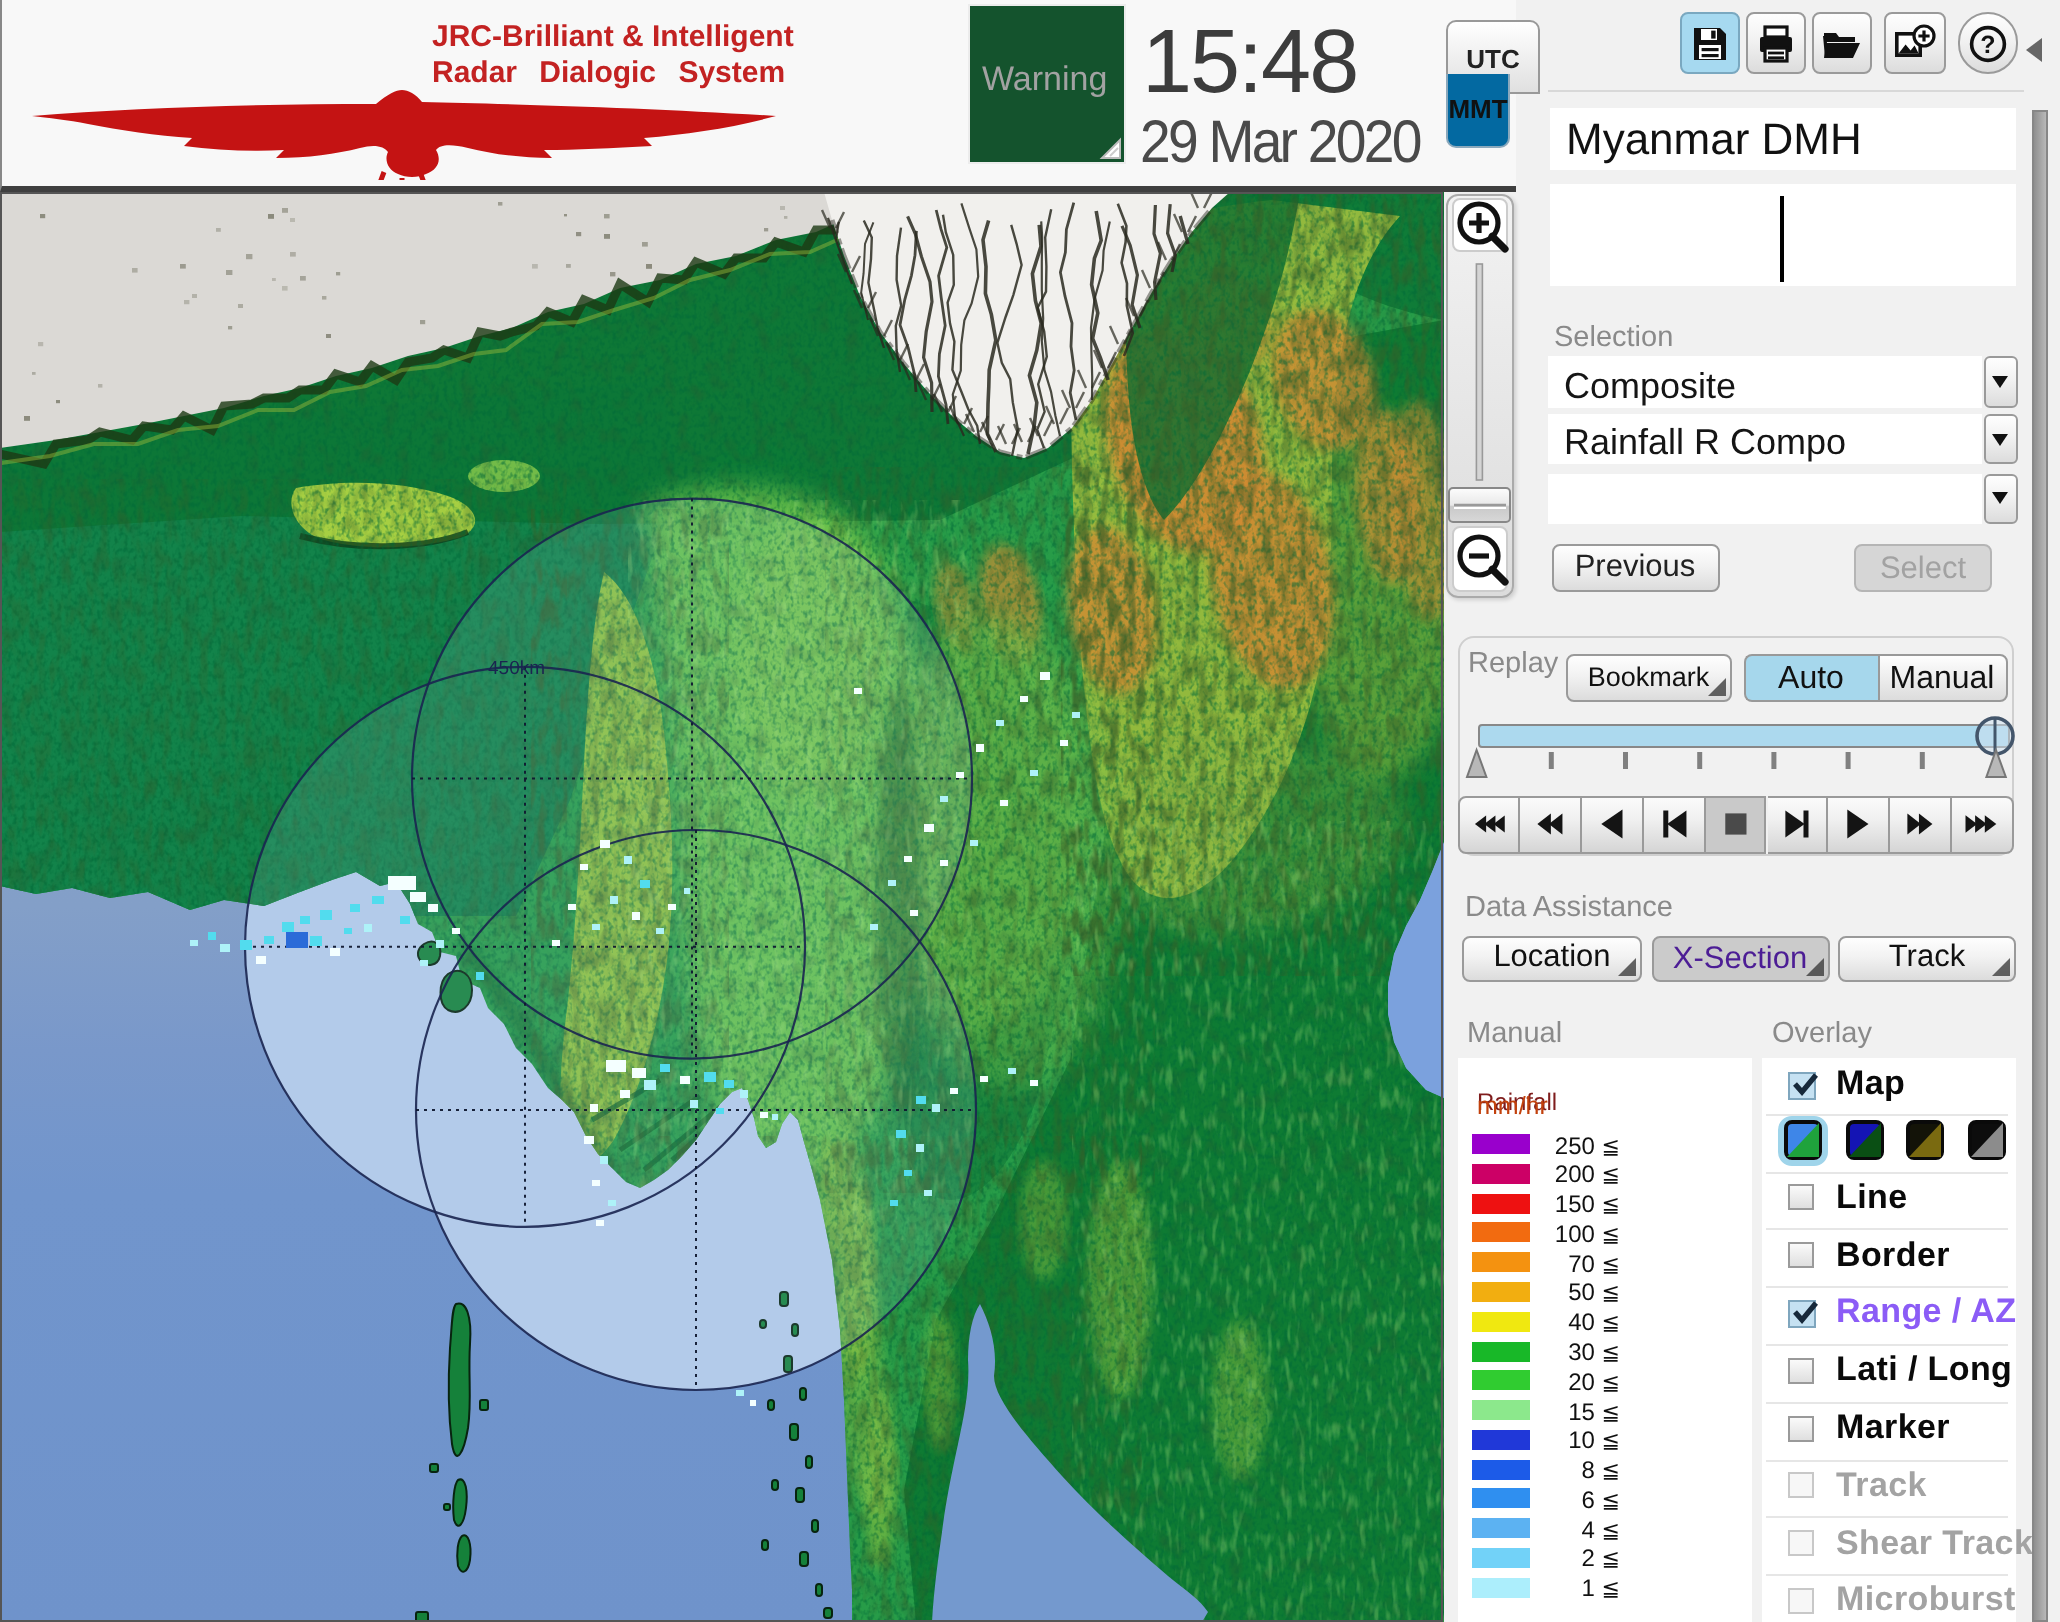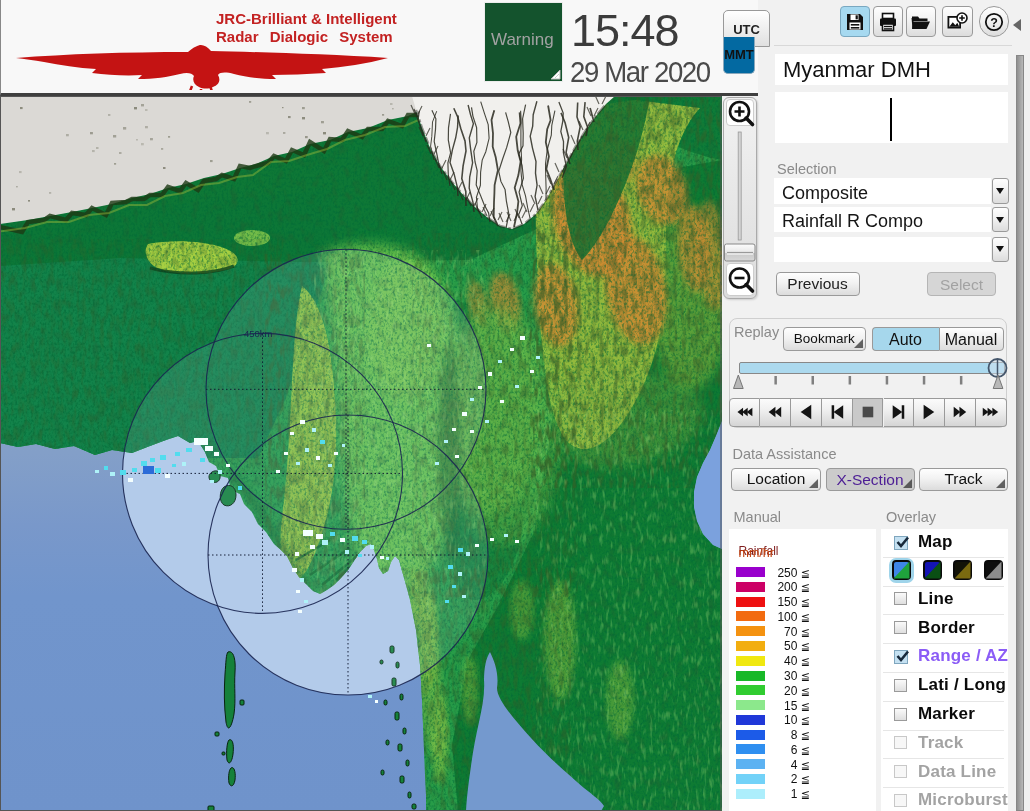--- a/index.html
+++ b/index.html
@@ -590,21 +590,21 @@
     <path d="M3.5,9 L7,13 L14,4.5" stroke="#17293b" stroke-width="2.6" fill="none"></path>
   </svg>
 <div style="position:absolute;left:918px;top:646.4px;font-size:17px;font-weight:bold;color:#8b5cf6;letter-spacing:0.2px">Range / AZ</div>
 <span style="position:absolute;left:894px;top:678.7px;width:13px;height:13px;background:linear-gradient(180deg,#fafafa,#dfdfdf);border:1.5px solid #9a9a9a;display:inline-block"></span>
 <div style="position:absolute;left:918px;top:675.2px;font-size:17px;font-weight:bold;color:#0a0a0a;letter-spacing:0.2px">Lati / Long</div>
 <span style="position:absolute;left:894px;top:707.5px;width:13px;height:13px;background:linear-gradient(180deg,#fafafa,#dfdfdf);border:1.5px solid #9a9a9a;display:inline-block"></span>
 <div style="position:absolute;left:918px;top:704px;font-size:17px;font-weight:bold;color:#0a0a0a;letter-spacing:0.2px">Marker</div>
 <span style="position:absolute;left:894px;top:736.3px;width:13px;height:13px;background:#f7f7f7;border:1.5px solid #c8c8c8;display:inline-block"></span>
 <div style="position:absolute;left:918px;top:732.8px;font-size:17px;font-weight:bold;color:#a3a3a3;letter-spacing:0.2px">Track</div>
 <span style="position:absolute;left:894px;top:765.1px;width:13px;height:13px;background:#f7f7f7;border:1.5px solid #c8c8c8;display:inline-block"></span>
-<div style="position:absolute;left:918px;top:761.6px;font-size:17px;font-weight:bold;color:#a3a3a3;letter-spacing:0.2px">Data Line</div>
+<div style="position:absolute;left:918px;top:761.6px;font-size:17px;font-weight:bold;color:#a3a3a3;letter-spacing:0.2px">Shear Track</div>
 <span style="position:absolute;left:894px;top:793.9px;width:13px;height:13px;background:#f7f7f7;border:1.5px solid #c8c8c8;display:inline-block"></span>
 <div style="position:absolute;left:918px;top:790.4px;font-size:17px;font-weight:bold;color:#a3a3a3;letter-spacing:0.2px">Microburst</div>
 <div style="position:absolute;left:883px;top:556.8px;width:121px;height:1px;background:#e6e6e6"></div>
 <div style="position:absolute;left:883px;top:585.6px;width:121px;height:1px;background:#e6e6e6"></div>
 <div style="position:absolute;left:883px;top:614.4px;width:121px;height:1px;background:#e6e6e6"></div>
 <div style="position:absolute;left:883px;top:643.2px;width:121px;height:1px;background:#e6e6e6"></div>
 <div style="position:absolute;left:883px;top:672.0px;width:121px;height:1px;background:#e6e6e6"></div>
 <div style="position:absolute;left:883px;top:700.8px;width:121px;height:1px;background:#e6e6e6"></div>
 <div style="position:absolute;left:883px;top:729.6px;width:121px;height:1px;background:#e6e6e6"></div>
 <div style="position:absolute;left:883px;top:758.4px;width:121px;height:1px;background:#e6e6e6"></div>

